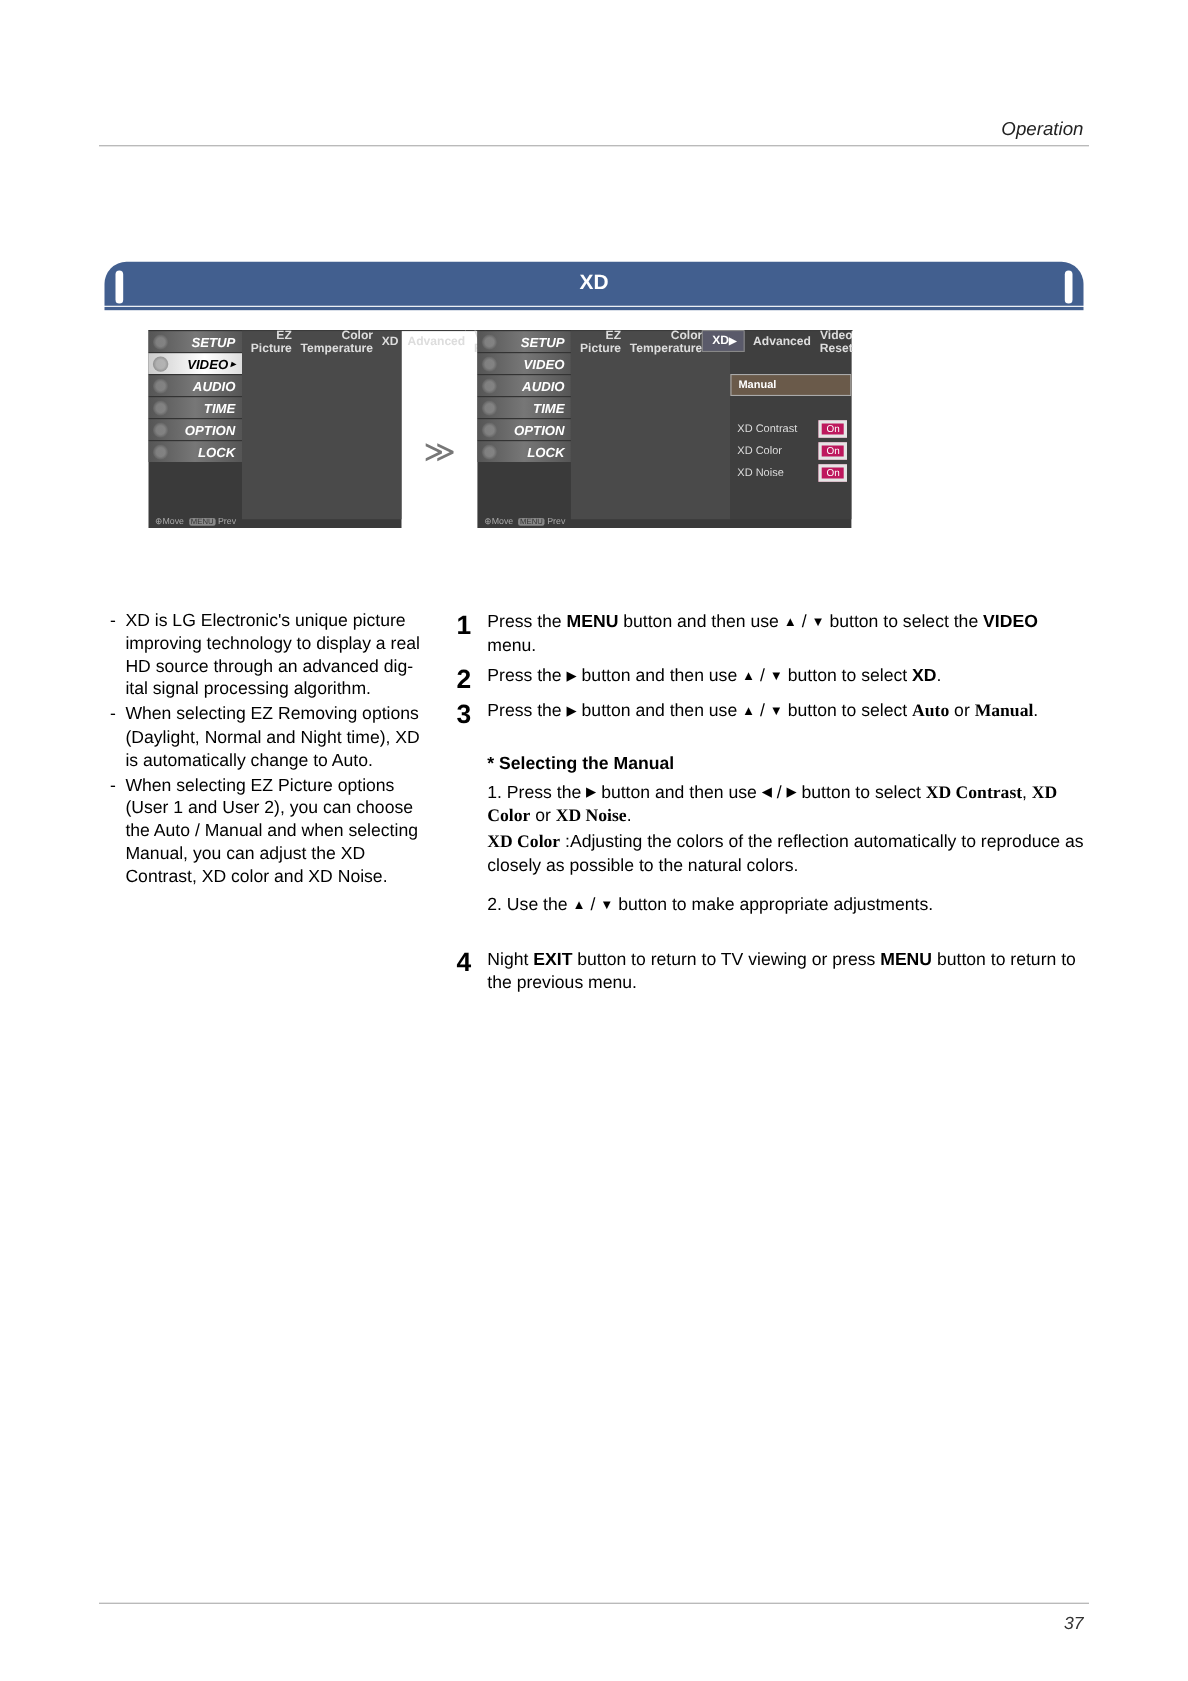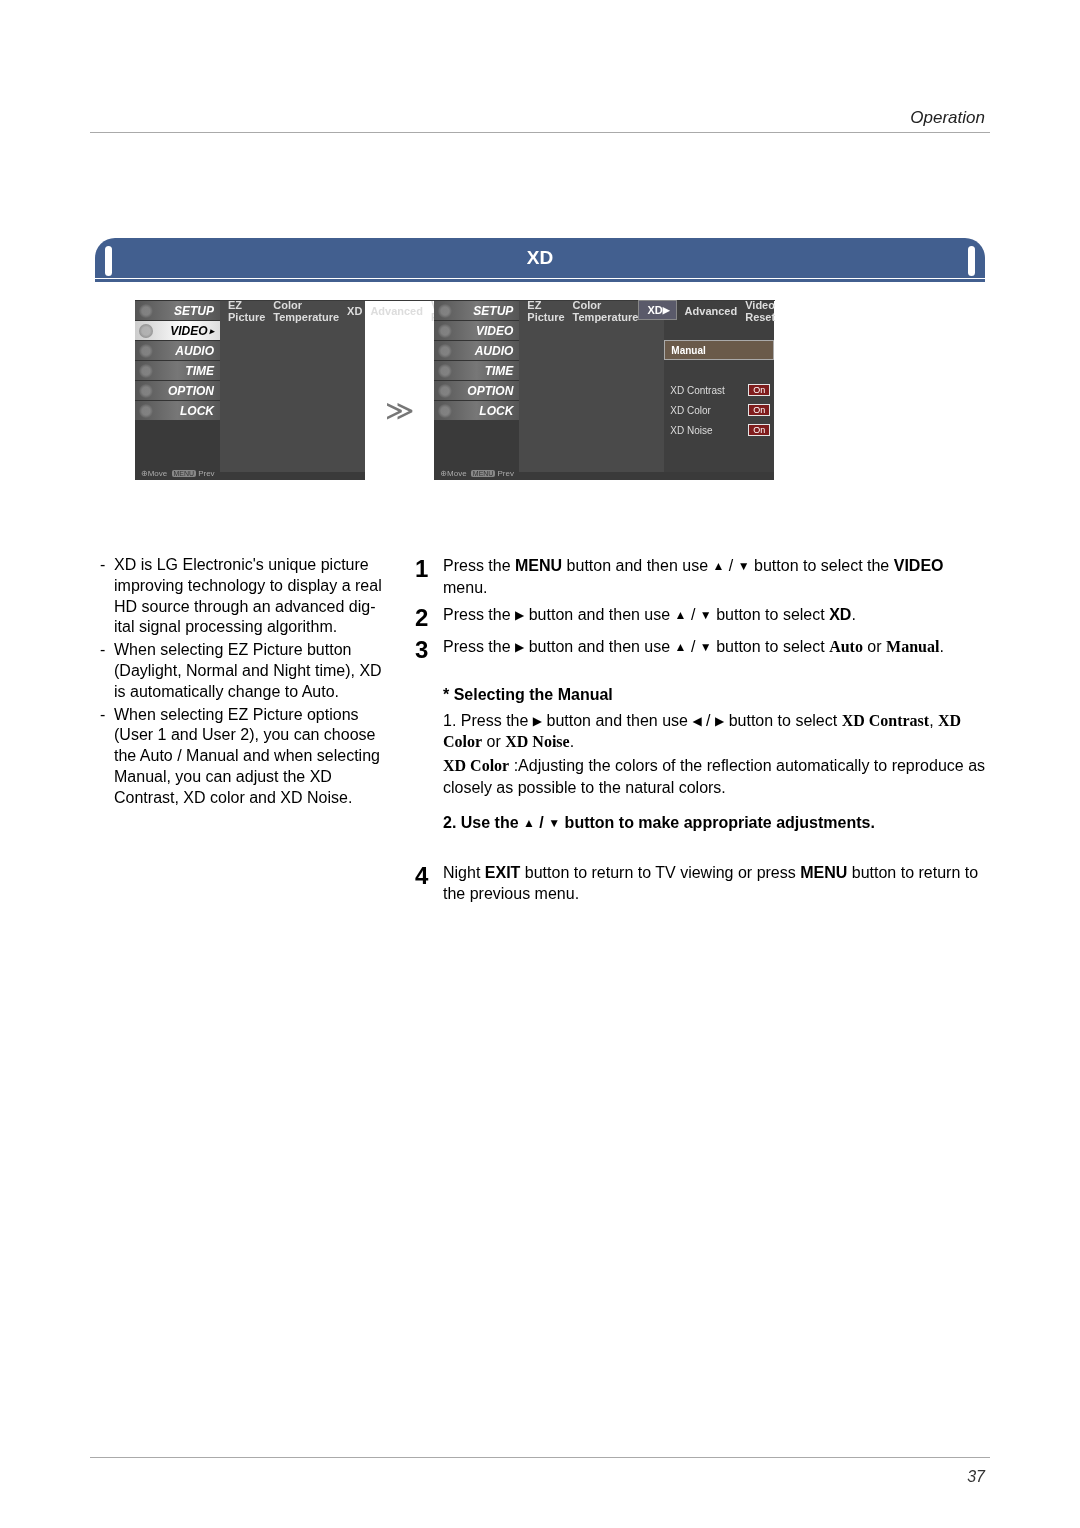--- a/index.html
+++ b/index.html
@@ -79,20 +79,21 @@
     align-items: flex-start;
     gap: 20px;
   }
   .osd {
     display: flex;
     background: #3a3a3a;
     font-size: 11px;
     color: #ddd;
     position: relative;
     padding-bottom: 8px;
+    text-align: right;
   }
   .osd-left {
     width: 85px;
     display: flex;
     flex-direction: column;
   }
   .osd-left-item {
     height: 20px;
     padding-right: 6px;
     display: flex;
@@ -197,25 +198,25 @@
     display:flex;
     align-items:center;
     padding-left:6px;
     font-size:10px;
     color:#ddd;
     gap:4px;
   }
   .osd2-extra .val {
     margin-left:auto;
     margin-right:4px;
-    background:#7f1d1d;
+    background:#be185d;
     color:#fff;
     font-size:9px;
     padding:0 4px;
-    border:1px solid #e5e5e5;
+    border:3px solid #e5e5e5;
   }
 
   
   .body-cols {
     position: absolute;
     top: 555px;
     left: 100px;
     right: 90px;
     display: flex;
     gap: 30px;
@@ -259,21 +260,21 @@
   }
   .bold { font-weight: bold; }
   .serif-bold { font-family: Georgia, 'Times New Roman', serif; font-weight: bold; }
   .sub-block {
     margin-left: 28px;
     margin-top: 22px;
     margin-bottom: 18px;
   }
   .sub-block .sub-title { font-weight: bold; margin-bottom: 4px; }
   .sub-block p { margin-bottom: 2px; }
-  .sub-block .gap-top { margin-top: 14px; font-weight: bold; }
+  .sub-block .gap-top { margin-top: 14px; }
 
   .page-num {
     position: absolute;
     bottom: 42px;
     right: 95px;
     font-style: italic;
     font-size: 16px;
     color: #333;
   }
   .hr-bottom {
@@ -374,21 +375,21 @@
   </div>
 
   <div class="body-cols">
     <div class="left-col">
       <div class="bitem">
           <span class="dash">-</span>
           <span>XD is LG Electronic's unique picture improving technology to display a real HD source through an advanced dig-ital signal processing algorithm.</span>
         </div>
       <div class="bitem">
           <span class="dash">-</span>
-          <span>When selecting EZ Picture button (Daylight, Normal and Night time), XD is automatically change to Auto.</span>
+          <span>When selecting EZ Removing options (Daylight, Normal and Night time), XD is automatically change to Auto.</span>
         </div>
       <div class="bitem">
           <span class="dash">-</span>
           <span>When selecting EZ Picture options (User 1 and User 2), you can choose the Auto / Manual and when selecting Manual, you can adjust the XD Contrast, XD color and XD Noise.</span>
         </div>
     </div>
 
     <div class="right-col">
 
       <div class="step">

